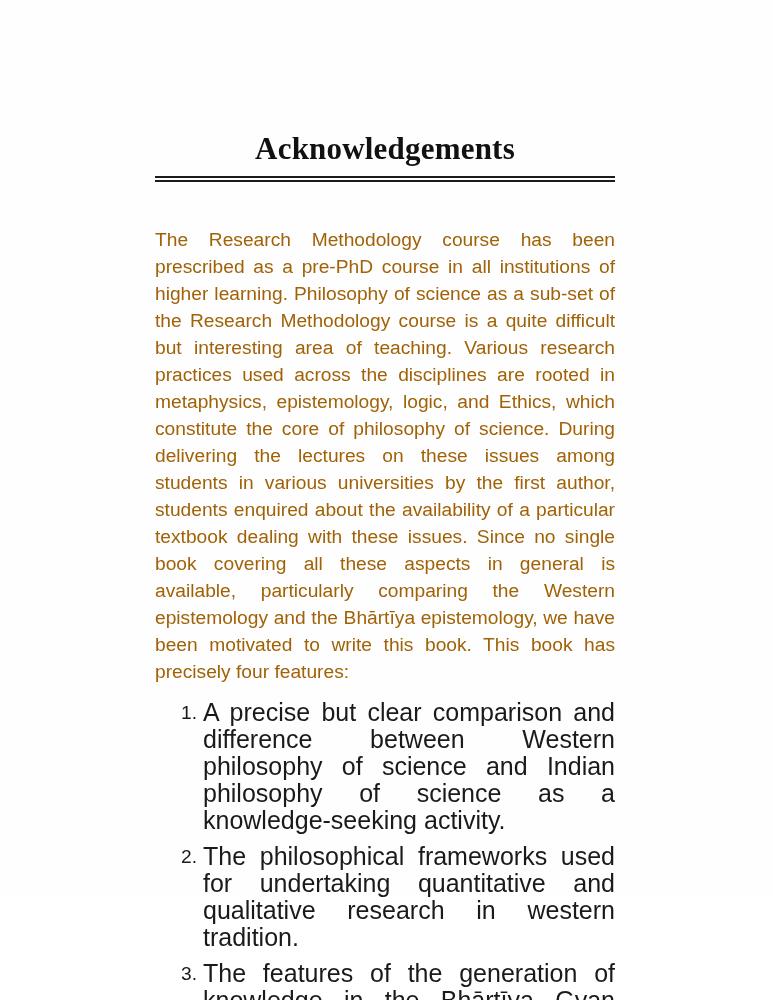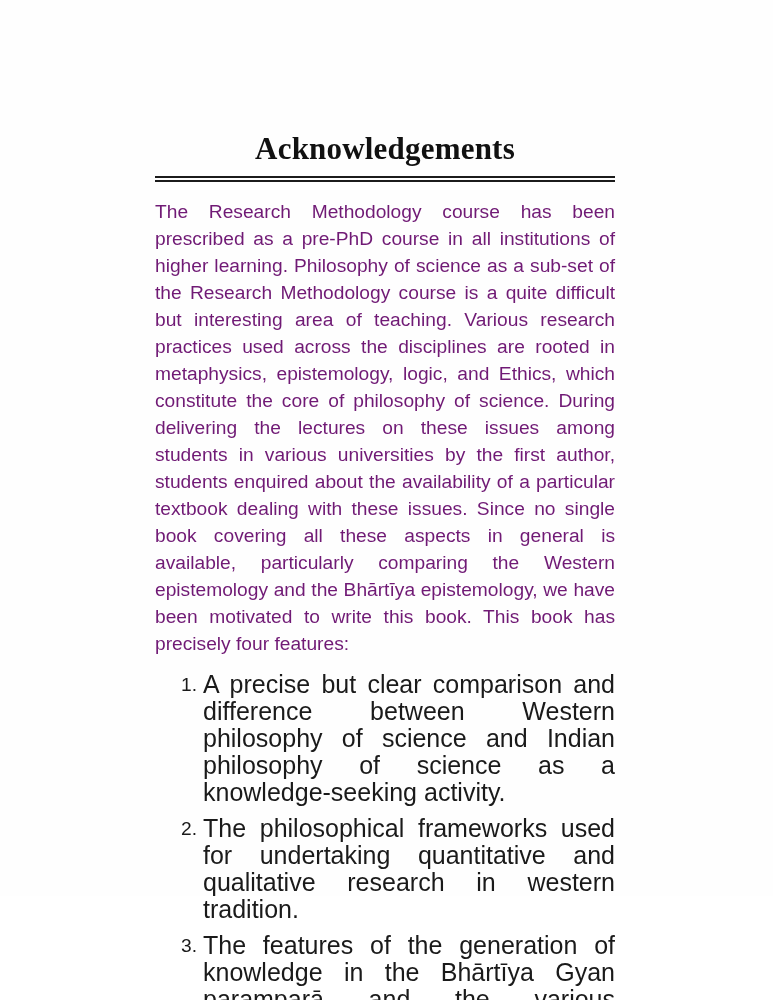--- a/index.html
+++ b/index.html
@@ -59,27 +59,27 @@
   }
   .title-rules .rule-bottom {
     height: 2px;
     background: #1b1b1b;
     width: 100%;
   }
 
   
   .body-paragraph {
     margin: 0;
-    padding-top: 16px;
+    padding-top: 44px;
     font-family: "Liberation Sans", sans-serif;
     font-size: 19.2px;
     line-height: 27px;
     text-align: justify;
     text-justify: inter-word;
-    color: #701a75;
+    color: #a16207;
     hyphens: none;
   }
 
   
   .feature-list {
     margin: 0;
     padding: 14px 0 0 0;
     list-style: none;
     counter-reset: feature;
   }

